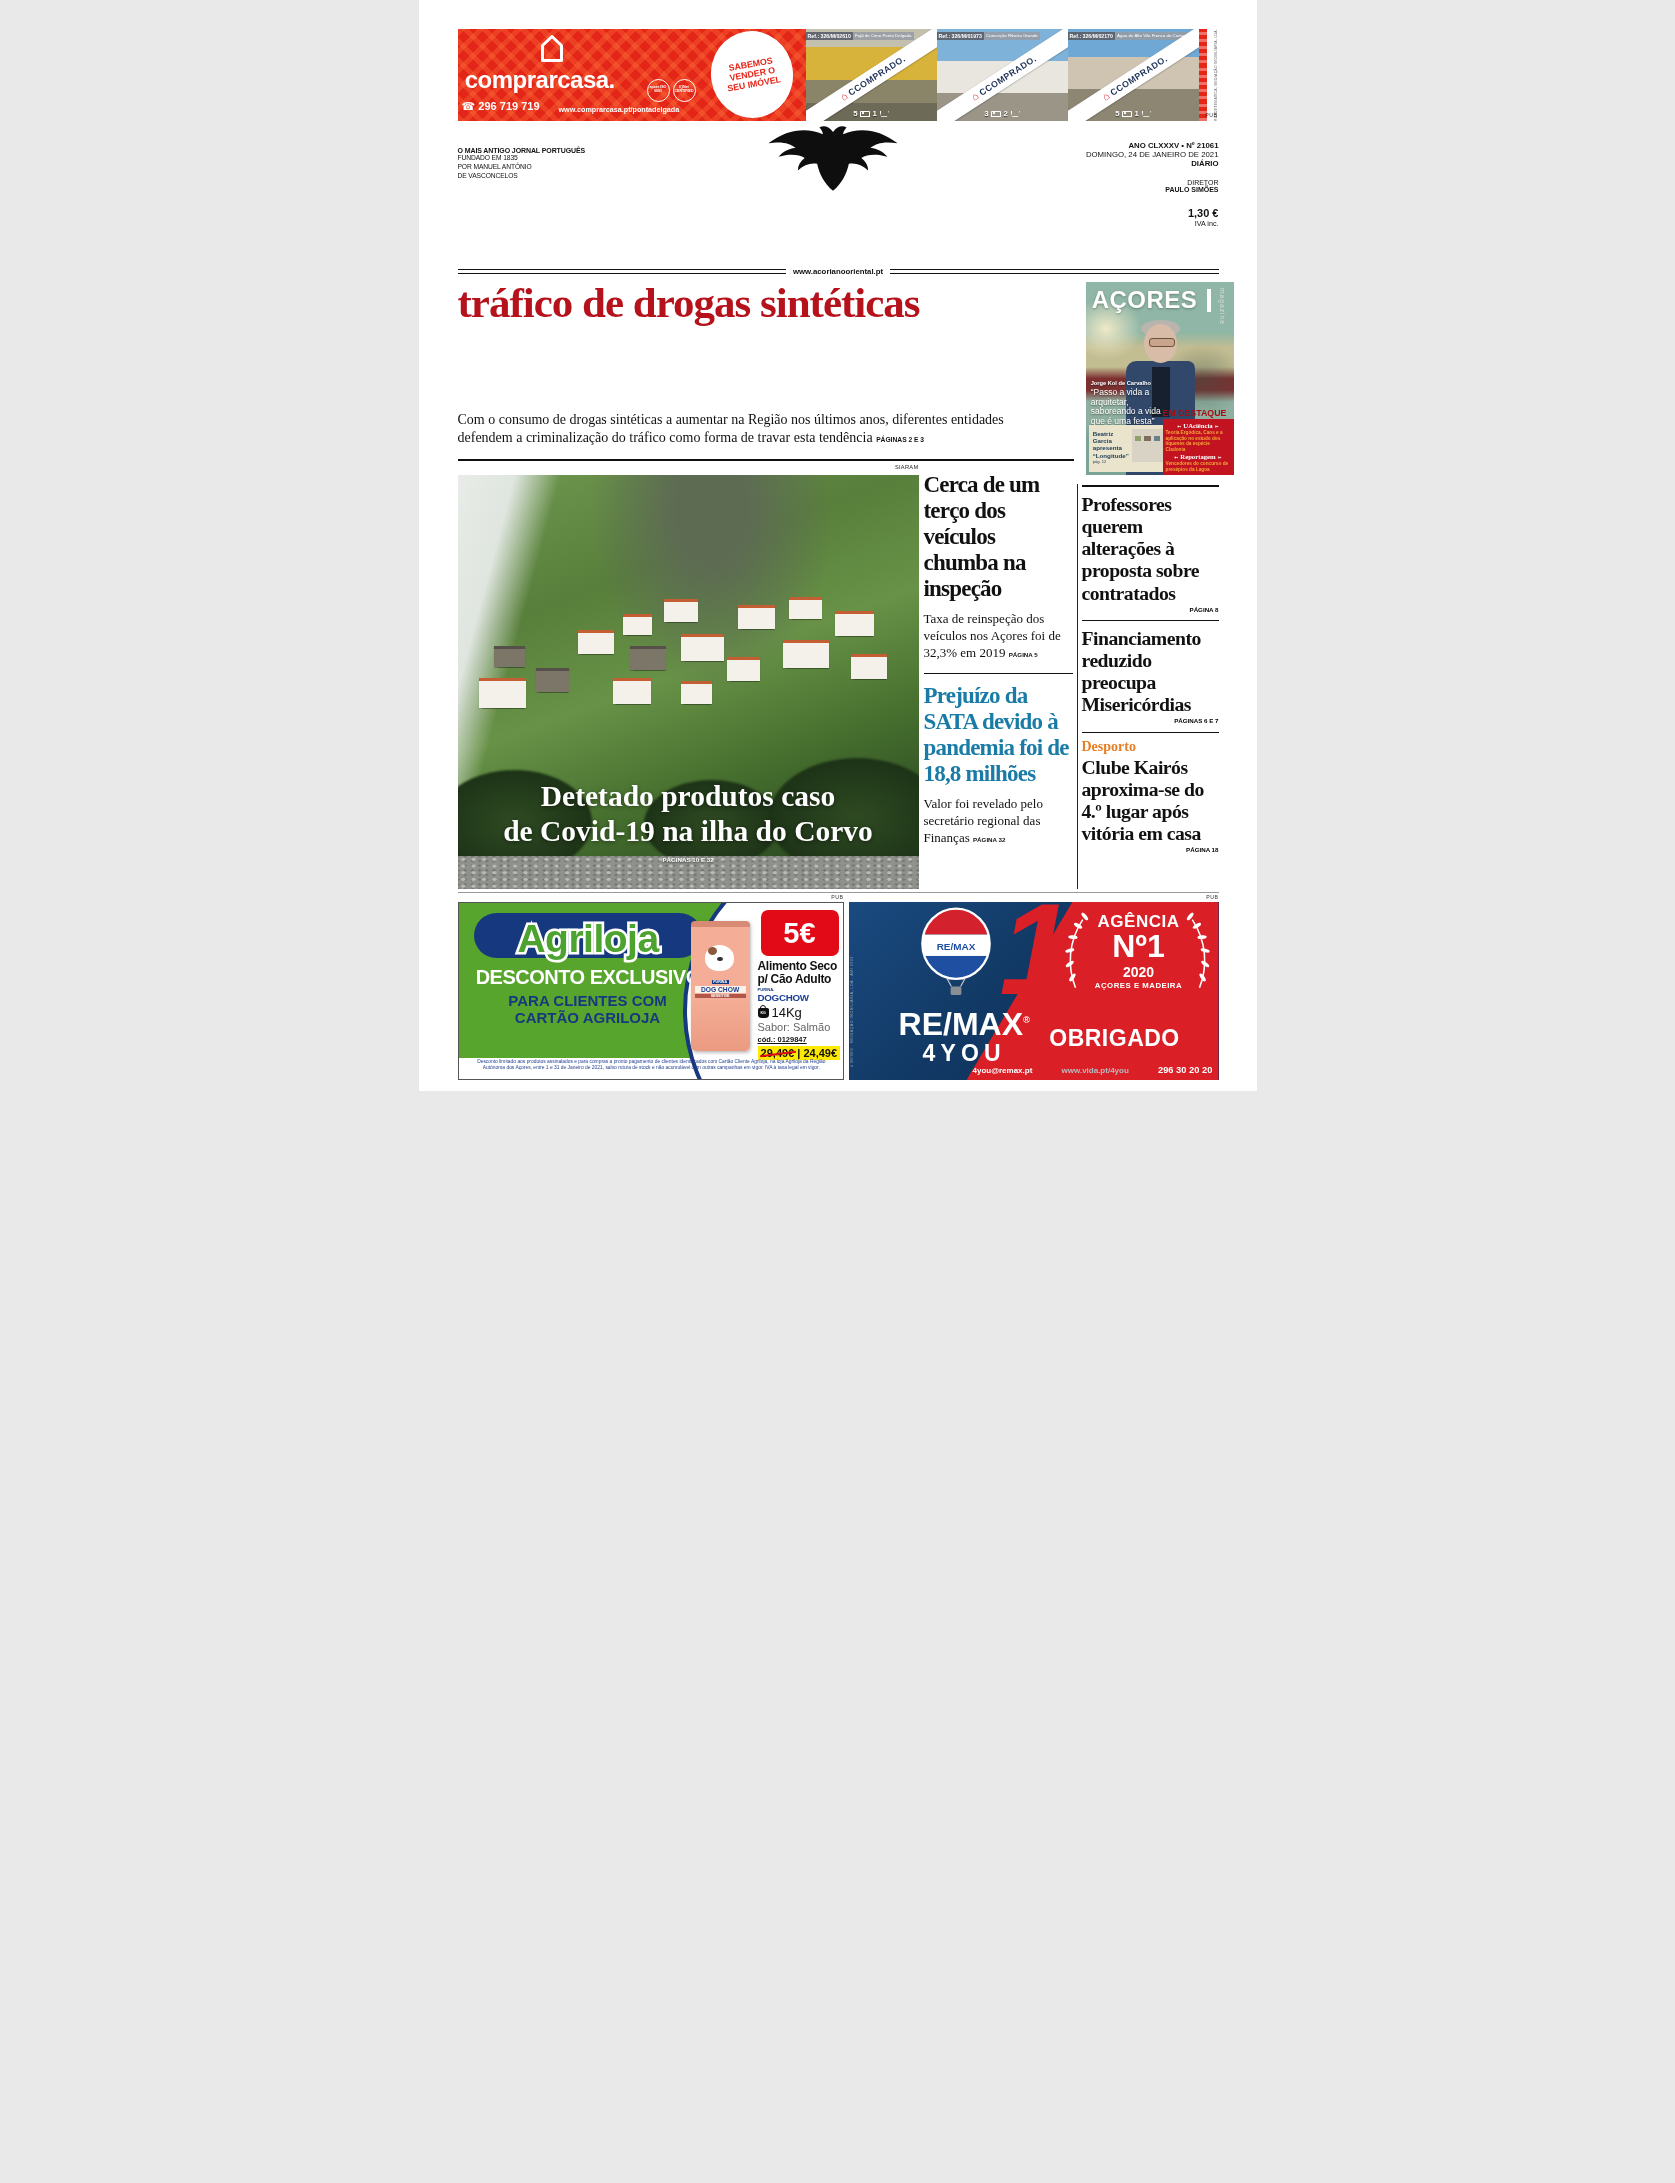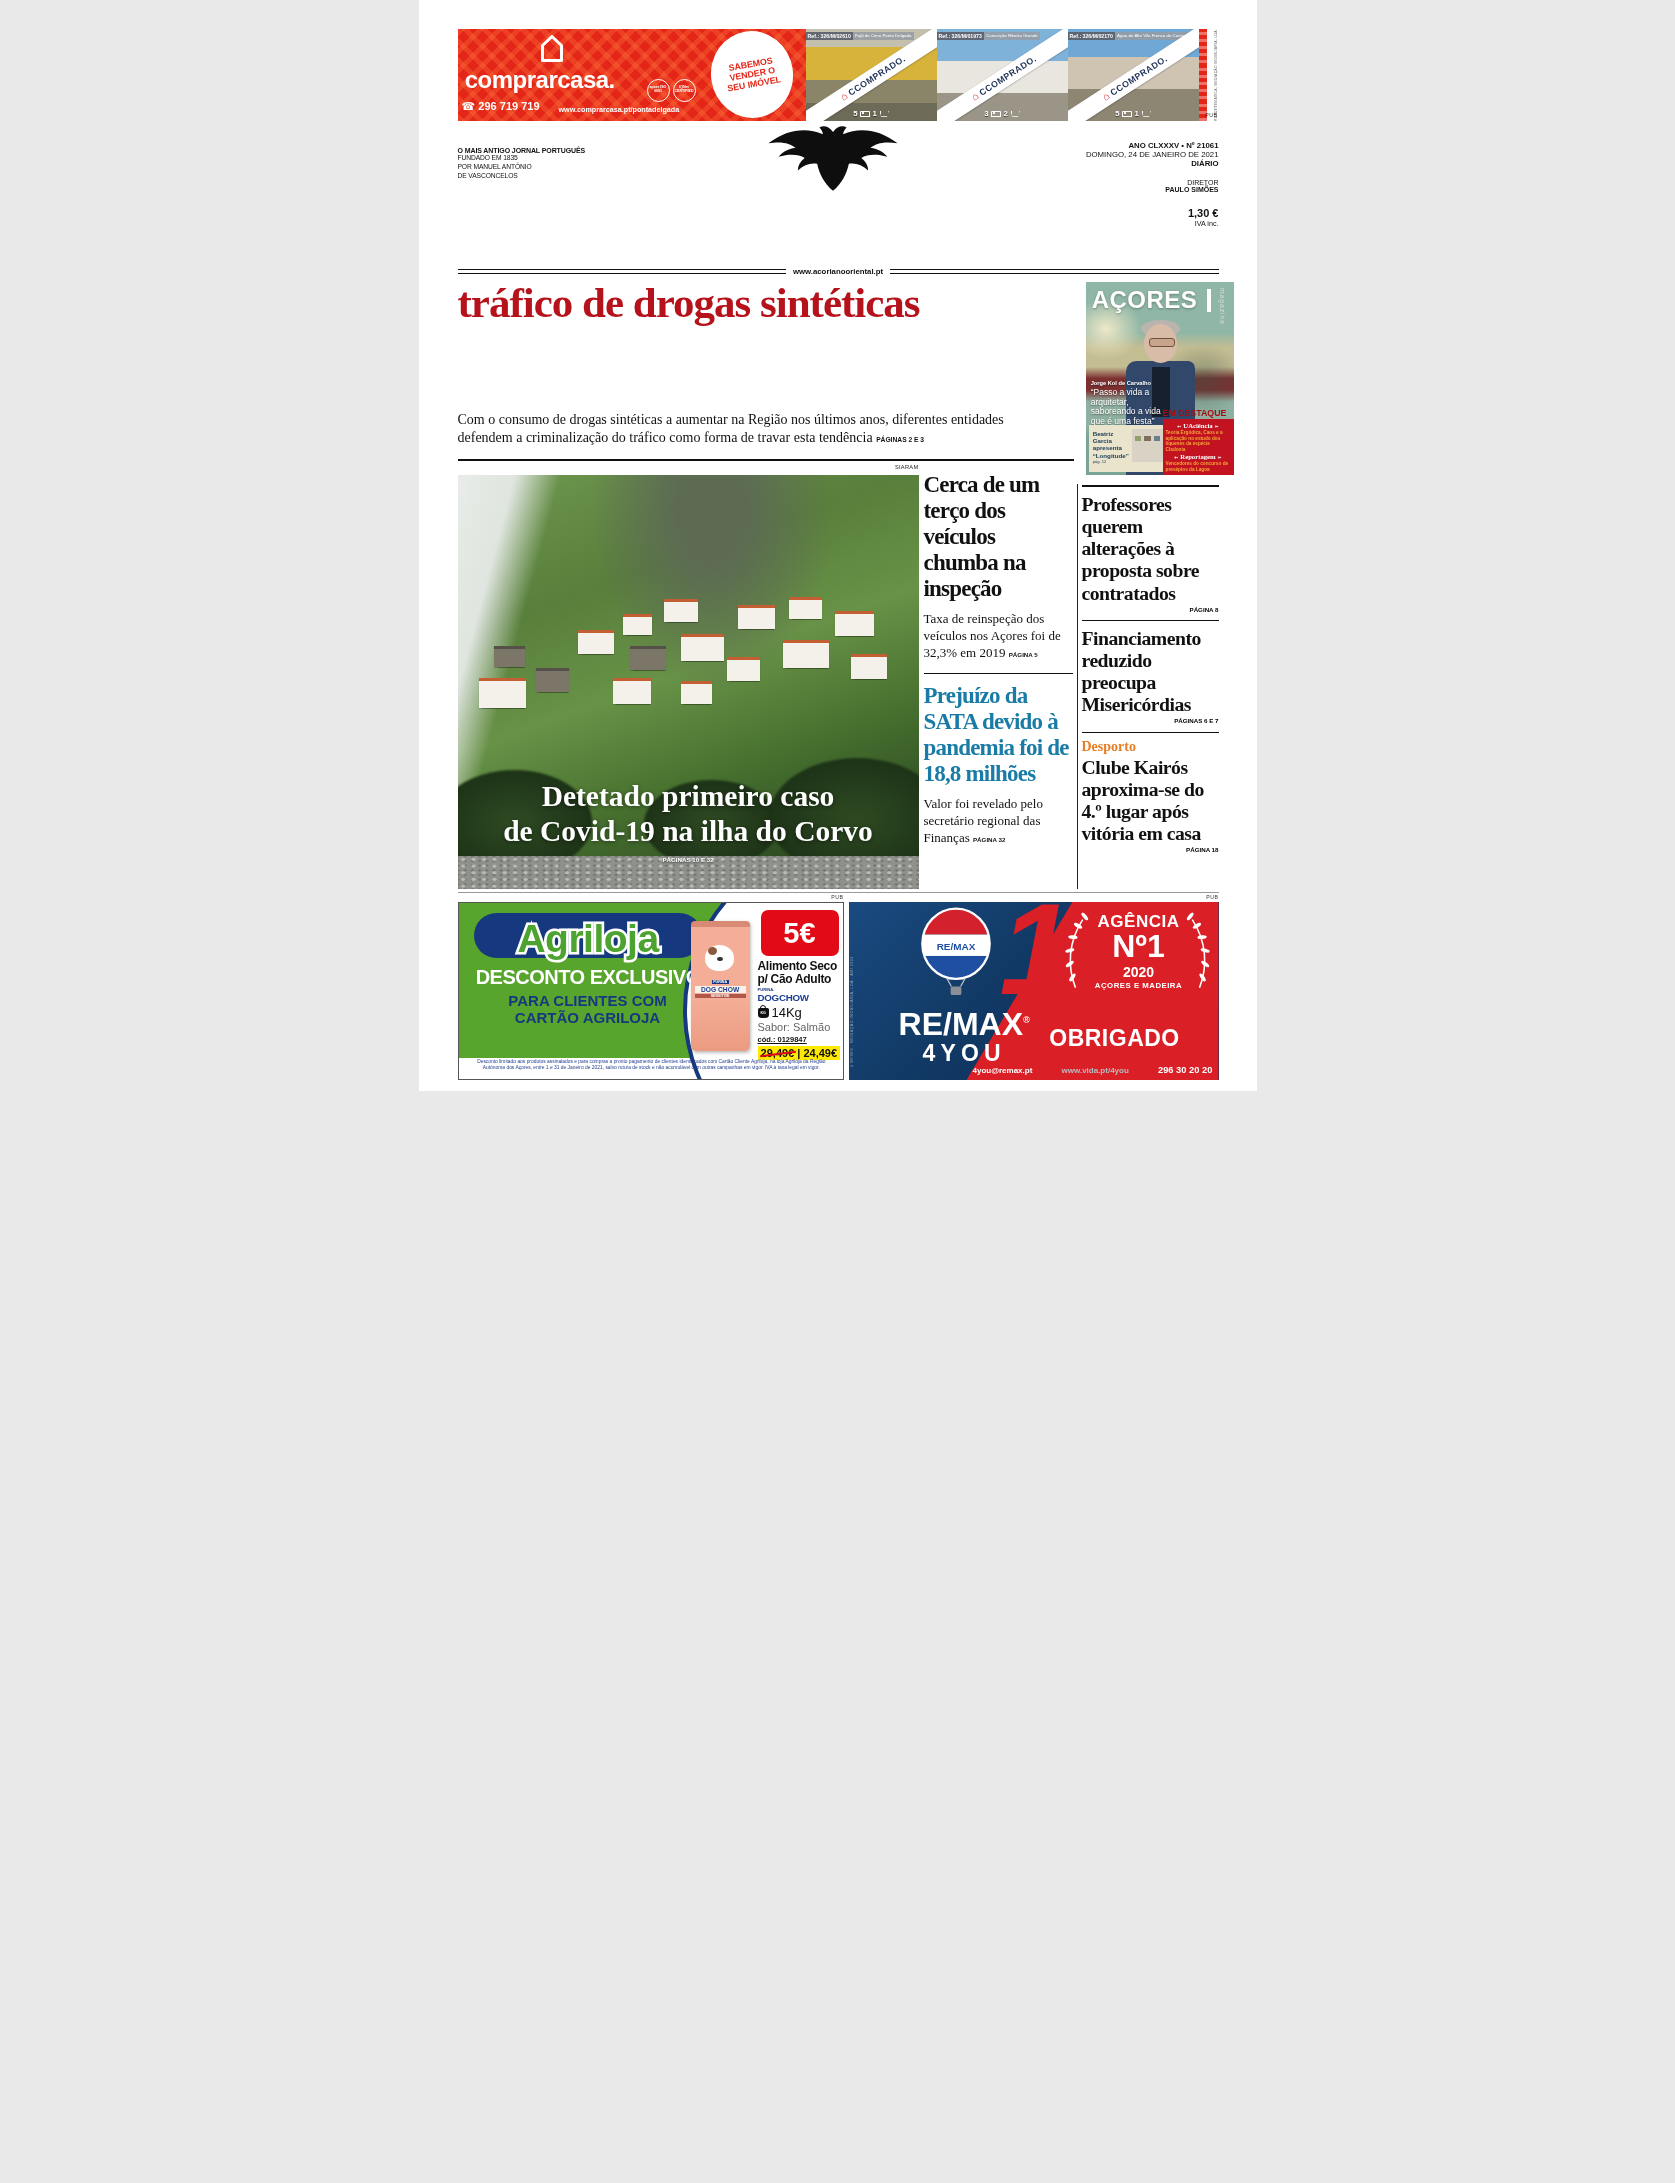--- a/index.html
+++ b/index.html
@@ -366,21 +366,21 @@
     <div class="house" style="left:325px;top:165px;width:46px;height:25px;"></div>
     <div class="house" style="left:393px;top:179px;width:36px;height:22px;"></div>
     <div class="house" style="left:269px;top:182px;width:33px;height:21px;"></div>
     <div class="house" style="left:155px;top:203px;width:38px;height:23px;"></div>
     <div class="house" style="left:223px;top:206px;width:31px;height:19.7px;"></div>
     <div class="bush" style="left:-21px;bottom:15.5px;width:155px;height:104px;"></div>
     <div class="bush" style="left:186px;bottom:21px;width:135px;height:88px;"></div>
     <div class="bush" style="left:311px;bottom:12.4px;width:176px;height:119px;"></div>
     <div class="rocks"></div>
     <div class="photo-cap">
-      <div class="l">Detetado primeiro caso</div>
+      <div class="l">Detetado produtos caso</div>
       <div class="l">de Covid-19 na ilha do Corvo</div>
       <div class="pr">PÁGINAS 10 E 32</div>
     </div>
   </div>
 
   <div class="mid-col">
     <div class="h serifh">Cerca de um terço dos veículos chumba na inspeção</div>
     <div class="d">
       <span>Taxa de reinspeção dos veículos nos Açores foi de 32,3% em 2019</span> <span class="pageref2">PÁGINA 5</span>
     </div>

